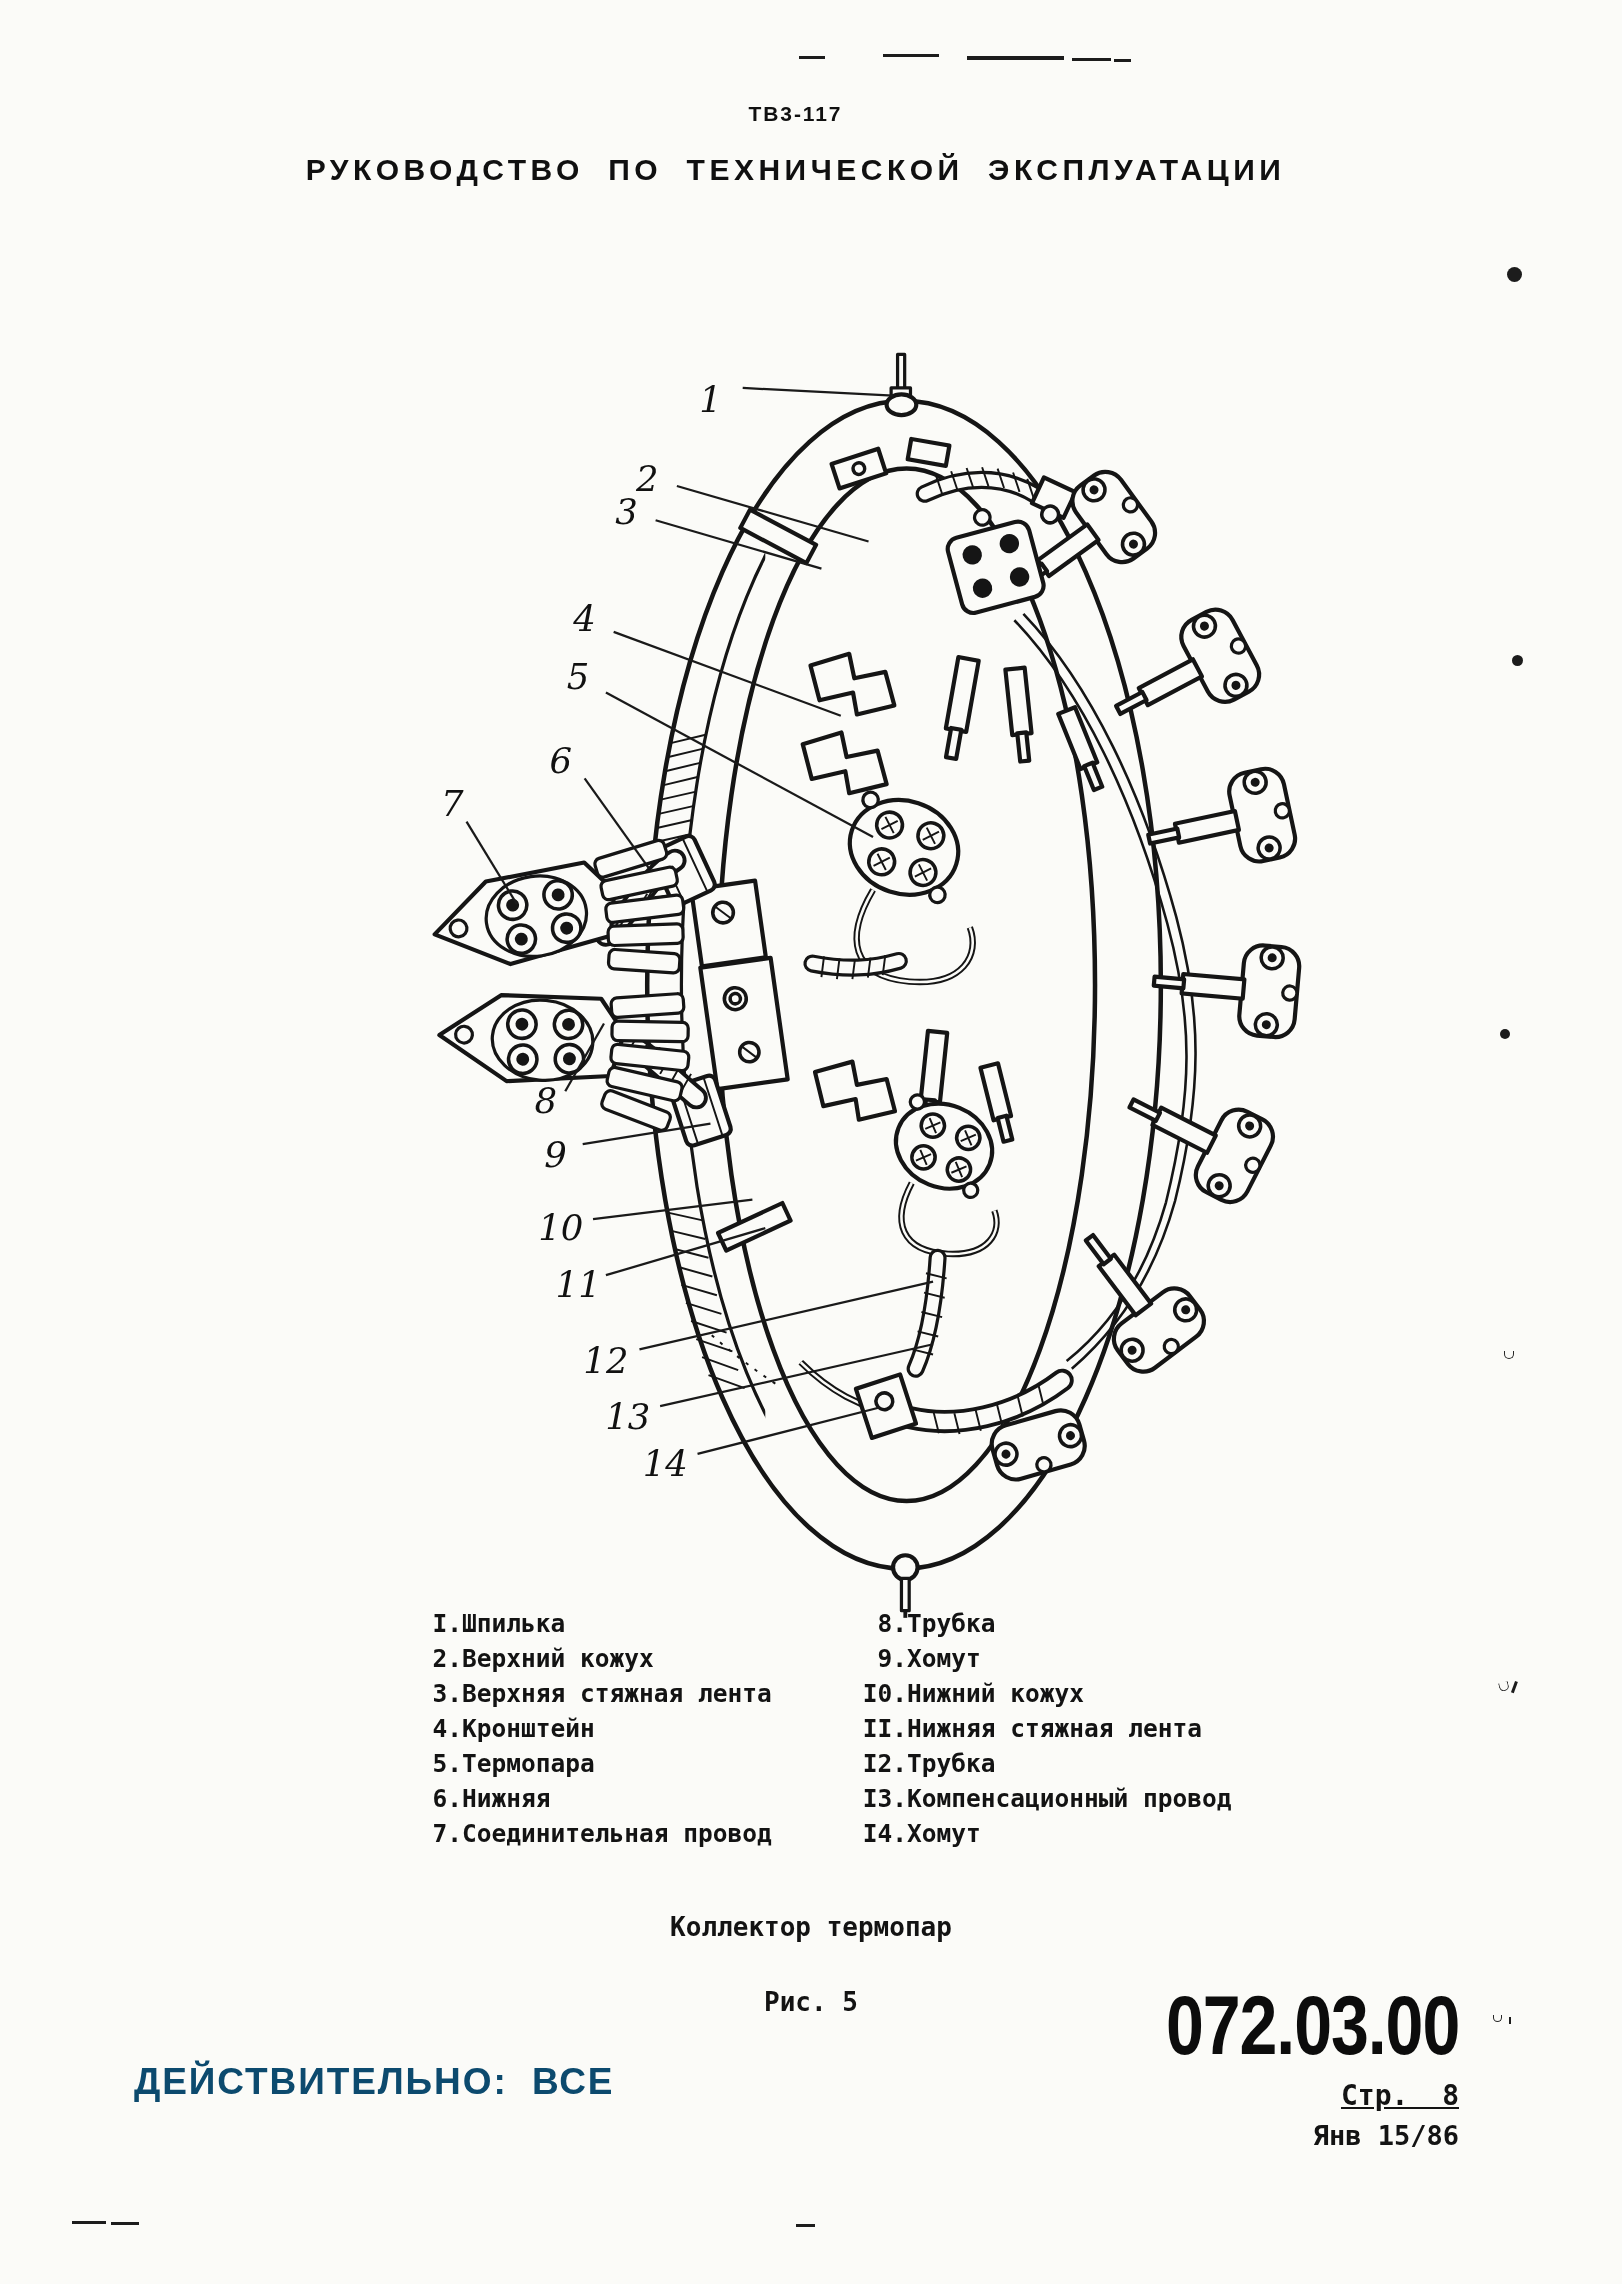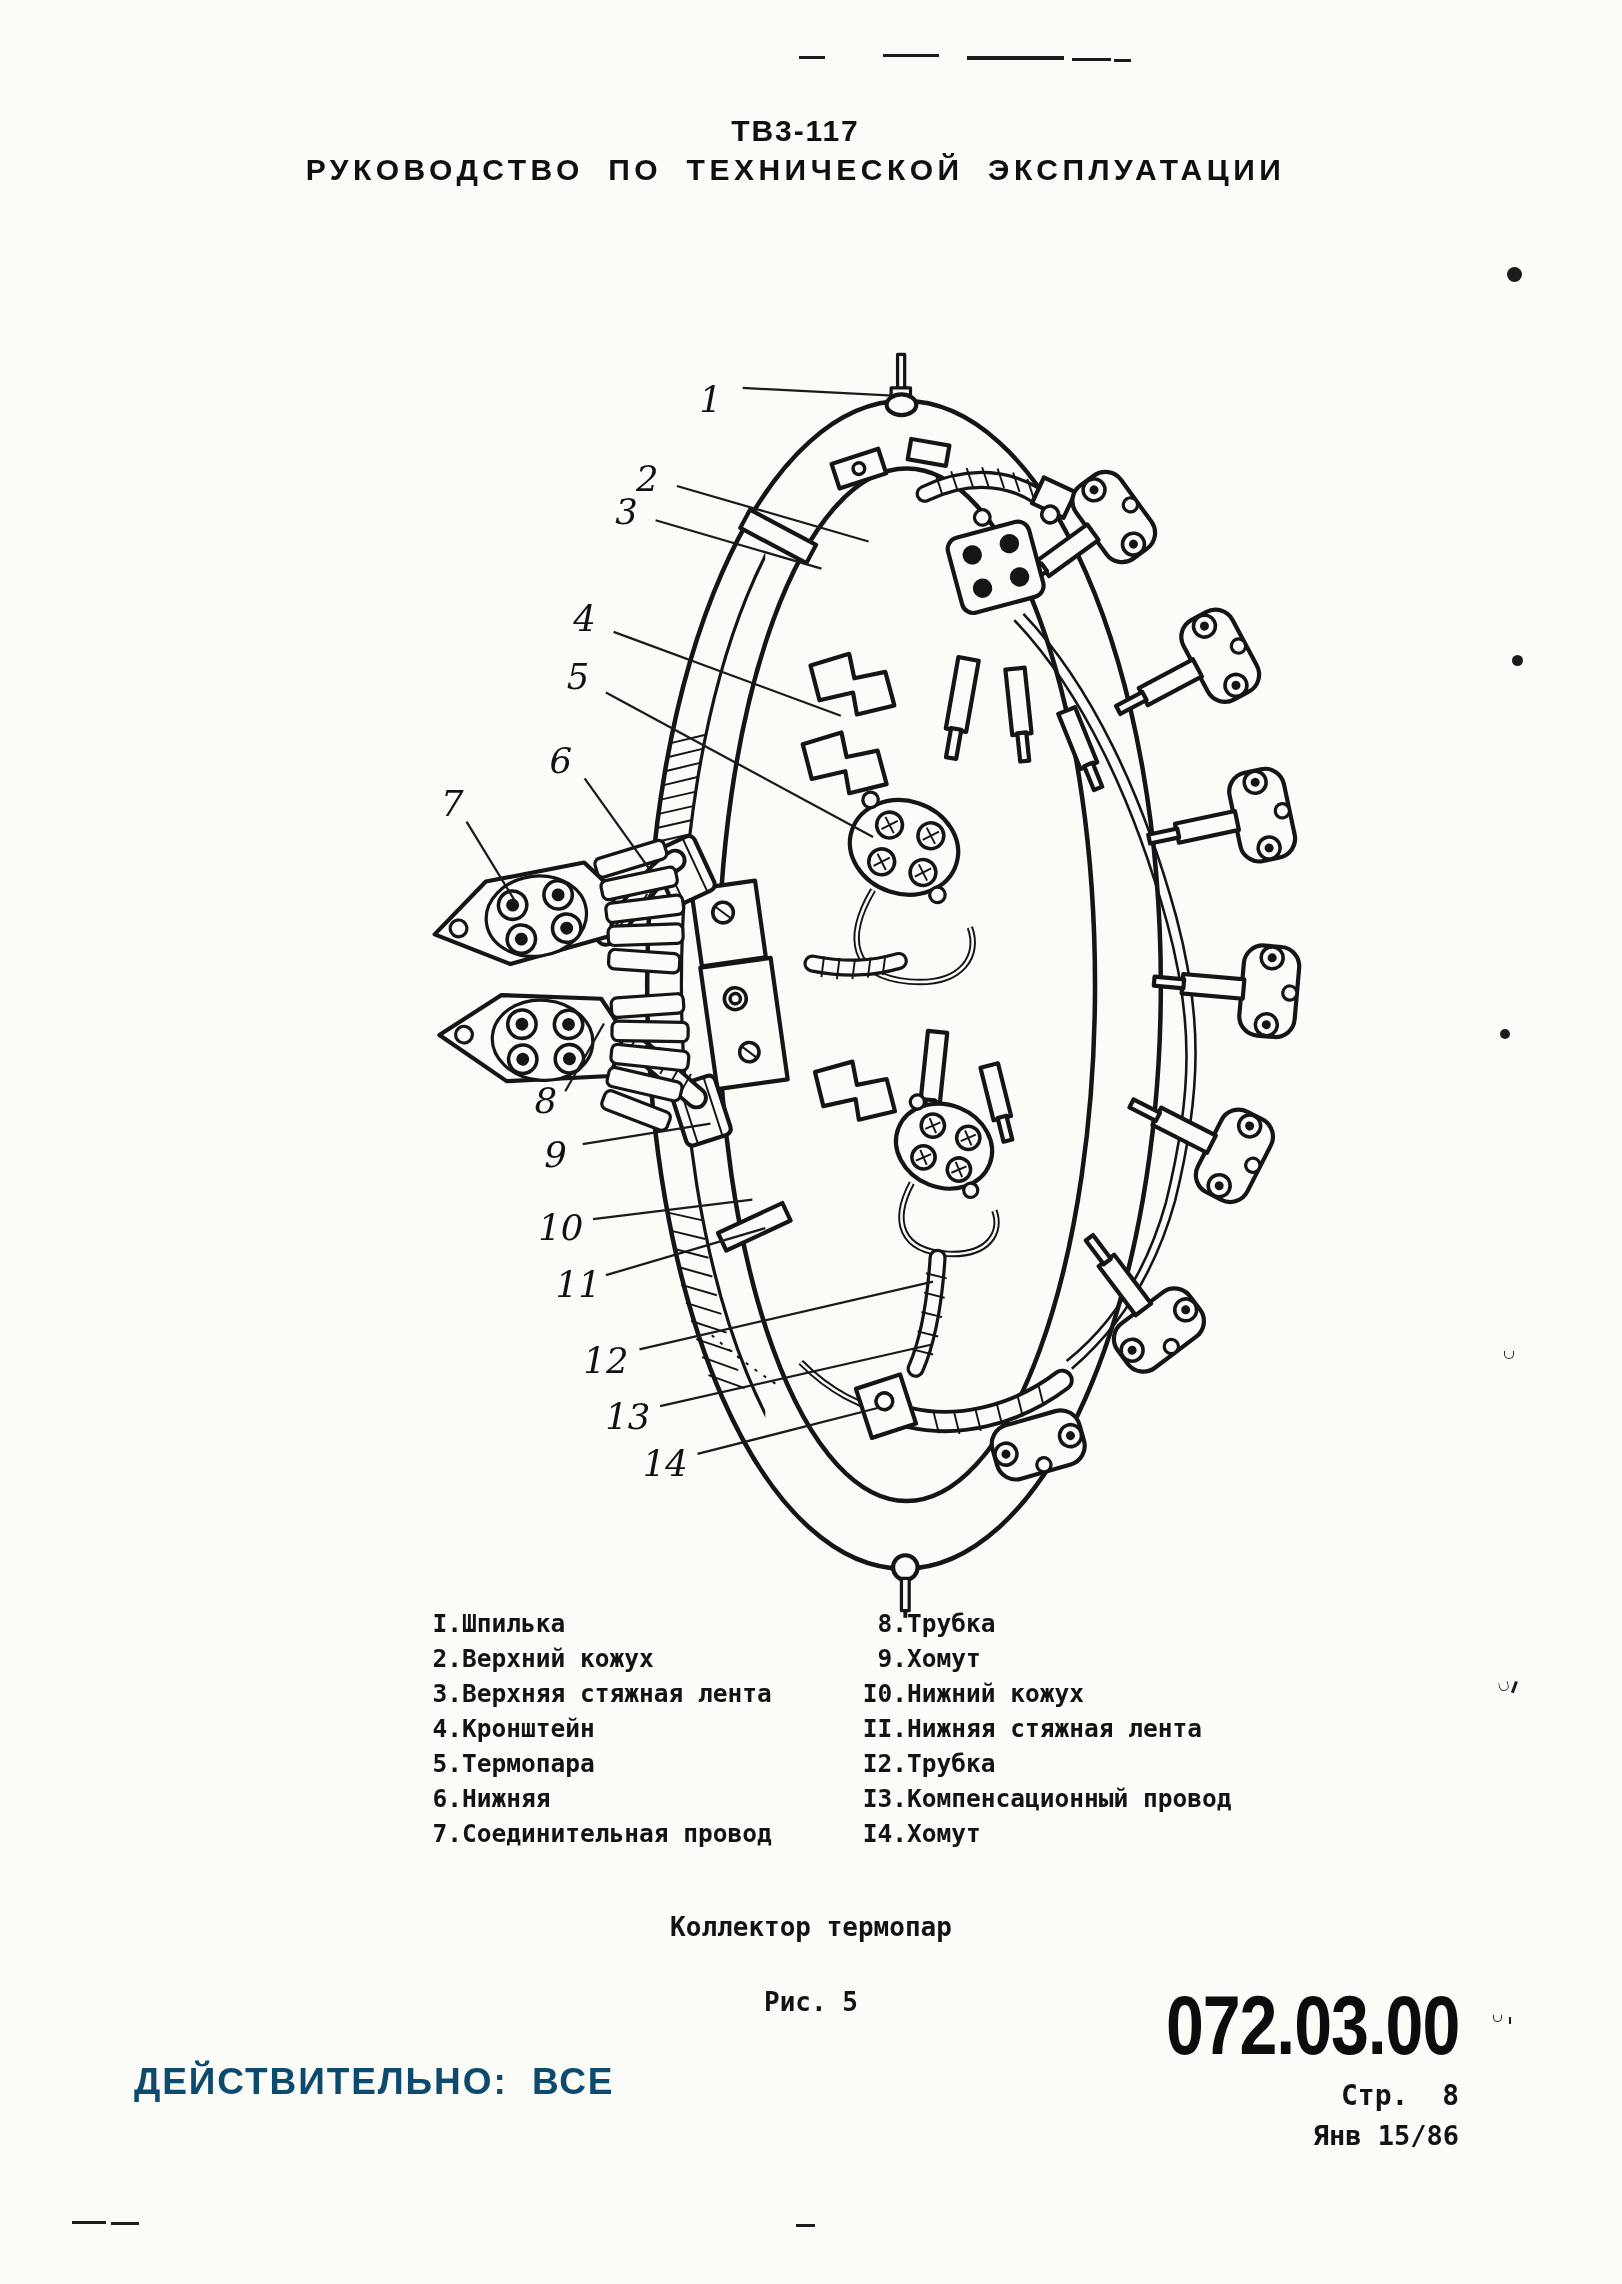--- a/index.html
+++ b/index.html
@@ -8,42 +8,42 @@
     width:1622px;height:2284px;
     background:#fbfbf8;
     color:#131313;
     font-family:"DejaVu Sans Mono", monospace;
     overflow:hidden;
   }
   .abs{position:absolute;}
   
   .hdr{left:0;width:1591px;text-align:center;
        font-family:"Liberation Sans", sans-serif;font-weight:700;color:#101010;}
-  .hdr1{top:114px;font-size:30px;letter-spacing:1.9px;}
+  .hdr1{top:102px;font-size:21px;letter-spacing:1.9px;}
   .hdr2{top:153px;font-size:30px;letter-spacing:4.5px;word-spacing:11.6px;}
   
   .pcol{top:1609px;}
   .prow{display:flex;height:35px;align-items:flex-start;
         font-size:24.5px;font-weight:700;line-height:30px;white-space:pre;}
   .pnum{display:inline-block;text-align:right;}
   .pcol-l .pnum{width:46px;}
   .pcol-r .pnum{width:50px;}
   .plab{}
   
   .cap{left:0;width:1622px;text-align:center;font-weight:700;white-space:pre;}
   .cap1{top:1912px;font-size:26px;}
   .cap2{top:1987px;font-size:26px;}
   
   .valid{left:134px;top:2061px;font-family:"Liberation Sans",sans-serif;
          font-weight:700;font-size:37px;letter-spacing:1.9px;white-space:pre;color:#0c4a6e;}
   .code{left:1166px;top:1978px;font-family:"Liberation Sans",sans-serif;
         font-weight:700;font-size:83px;letter-spacing:-1.3px;color:#0c0c0c;
         transform:scaleX(0.82);transform-origin:left top;white-space:pre;}
   .pgno{left:1227px;top:2079px;width:232px;text-align:right;
-        font-size:28px;font-weight:700;white-space:pre;}
+        font-size:28px;font-weight:700;white-space:pre;text-decoration:underline;}
   .date{left:1227px;top:2120px;width:232px;text-align:right;
         font-size:27px;font-weight:700;white-space:pre;}
   
   .art{background:#1c1c1c;}
   .dot{border-radius:50%;}
   .cup{border:1.9px solid #262626;border-top:none;border-radius:0 0 6.5px 6.5px;background:transparent;}
   
   svg text.callout{font-family:"DejaVu Serif",serif;font-style:italic;
        font-size:55px;fill:#111;}
   .w  {fill:#fbfbf8;stroke:#151515;stroke-width:6.5;stroke-linejoin:round;}

